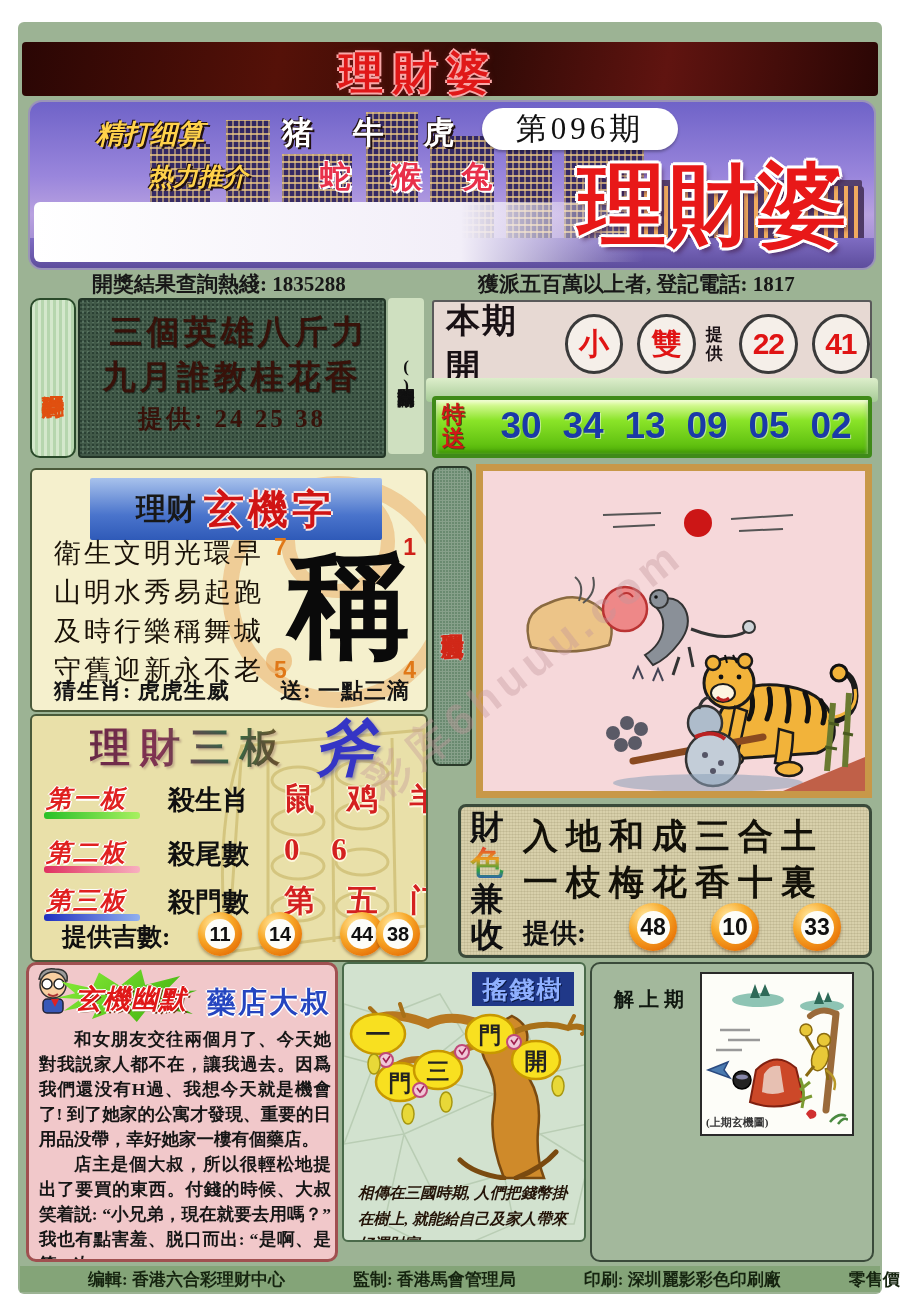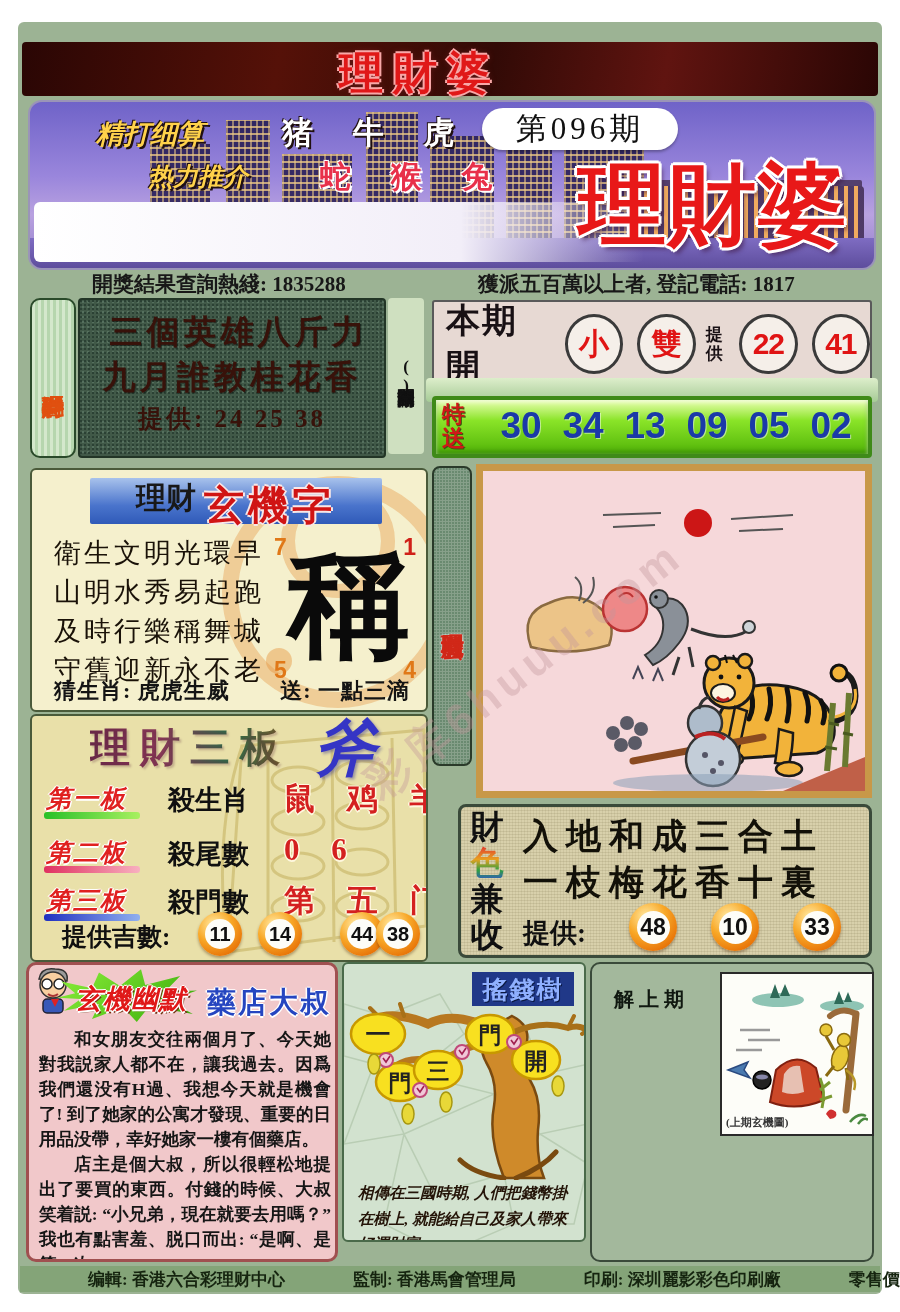--- a/index.html
+++ b/index.html
@@ -58,22 +58,22 @@
   #boxE{position:absolute;left:432px;top:396px;width:440px;height:62px;box-sizing:border-box;border:4px solid #3f8a18;border-radius:4px;
     background:linear-gradient(180deg,#eaffb2 0%,#8ae428 38%,#52b408 100%);box-shadow:inset 0 2px 4px rgba(255,255,255,.6),inset 0 -3px 5px rgba(20,80,0,.4);}
   #boxE .lbl{position:absolute;left:6px;top:3px;font-size:23px;line-height:24px;font-weight:bold;color:#d01818;text-shadow:1px 1px 0 #3a5a10;}
   #boxE .nums{position:absolute;left:54px;right:6px;top:5px;display:flex;justify-content:space-around;
     font-family:"Liberation Sans",sans-serif;font-size:37px;font-weight:bold;color:#1a3aa8;text-shadow:1px 1px 0 rgba(255,255,255,.5);}
   
   #boxB{position:absolute;left:30px;top:468px;width:394px;height:240px;background:#f5f0cd;border:2px solid #4a5a3a;border-radius:6px;overflow:hidden;}
   .yy{position:absolute;right:-28px;top:6px;width:200px;height:200px;border-radius:50%;border:16px solid rgba(230,148,62,.38);}
   .yy::before{content:"";position:absolute;left:50%;top:-8px;transform:translateX(-50%);width:86px;height:86px;border-radius:50%;border:14px solid rgba(230,148,62,.38);}
   .yy::after{content:"";position:absolute;left:14%;bottom:18px;width:26px;height:26px;border-radius:50%;background:rgba(230,148,62,.45);}
-  #boxB .bar{position:absolute;left:58px;top:8px;width:292px;height:46px;background:linear-gradient(180deg,#a8c2ec 0%,#4a74cc 60%,#2f5ab8 100%);
-    display:flex;justify-content:center;border-radius:2px;}
+  #boxB .bar{position:absolute;left:58px;top:8px;width:292px;height:62px;background:linear-gradient(180deg,#a8c2ec 0%,#4a74cc 60%,#2f5ab8 100%);
+    display:flex;align-items:center;justify-content:center;border-radius:2px;}
   #boxB .bar .b1{font-size:30px;font-weight:bold;color:#181818;margin-right:8px;}
   #boxB .bar .b2{font-size:40px;font-weight:bold;color:#d01414;letter-spacing:4px;text-shadow:-2px 0 #f8e8e8,2px 0 #f8e8e8,0 -2px #f8e8e8,0 2px #f8e8e8;}
   #boxB .poem{position:absolute;left:22px;top:64px;font-size:27px;font-weight:normal;color:#1a1208;line-height:39px;letter-spacing:3px;}
   #bigChar{position:absolute;left:248px;top:62px;width:134px;height:152px;}
   #bigChar .ch{position:absolute;left:8px;top:-8px;font-size:122px;font-weight:bold;color:#0a0a0a;line-height:160px;}
   #bigChar .n{position:absolute;font-size:23px;font-weight:bold;font-family:"Liberation Sans",sans-serif;}
   #bigChar .tl{left:-6px;top:2px;color:#e07818;}
   #bigChar .tr{right:-2px;top:2px;color:#d02018;}
   #bigChar .bl{left:-6px;bottom:0;color:#e07818;}
   #bigChar .br{right:-2px;bottom:0;color:#e07818;}
@@ -127,21 +127,21 @@
   #storyBody{position:absolute;left:10px;top:62px;width:292px;font-size:17.5px;line-height:1.43;color:#161616;font-weight:bold;text-align:justify;}
   #storyBody p{margin:0;text-indent:2em;}
   
   #boxI{position:absolute;left:342px;top:962px;width:244px;height:280px;background:#d2e2cf;border:2px solid #4a6a4a;border-radius:6px;overflow:hidden;box-sizing:border-box;}
   #treeTitle{position:absolute;left:128px;top:8px;width:102px;height:34px;background:#203888;display:flex;align-items:center;justify-content:center;
     font-size:25px;font-weight:bold;color:#8fb0ff;letter-spacing:2px;text-shadow:1px 1px 0 #0a1840;}
   #treeCap{position:absolute;left:14px;top:216px;width:216px;font-size:15.5px;font-weight:bold;font-style:italic;color:#241408;line-height:1.65;}
   
   #boxJ{position:absolute;left:590px;top:962px;width:284px;height:300px;background:#a3b89c;border:2px solid #3a4a3a;border-radius:10px;box-sizing:border-box;}
   #boxJ .title{position:absolute;left:22px;top:22px;font-size:20px;font-weight:bold;color:#101810;letter-spacing:5px;font-family:"Liberation Sans",sans-serif;}
-  #jieImg{position:absolute;left:128px;top:8px;width:150px;height:160px;background:#fdfdf8;border:2px solid #2a2a2a;}
+  #jieImg{position:absolute;left:108px;top:8px;width:150px;height:160px;background:#fdfdf8;border:2px solid #2a2a2a;}
   #jieCap{position:absolute;left:4px;bottom:4px;font-size:11px;color:#333;font-weight:bold;}
   
   #footer{position:absolute;left:20px;top:1266px;width:860px;height:26px;background:#84a478;display:flex;align-items:center;
     font-size:17px;font-weight:bold;color:#15240f;}
   #footer .it{margin-left:68px;white-space:nowrap;}
   
   #wm{position:absolute;left:330px;top:640px;transform:rotate(-38deg);font-size:44px;font-weight:bold;color:rgba(195,150,155,.38);letter-spacing:6px;pointer-events:none;z-index:9;font-family:"Liberation Sans",sans-serif;}
 </style>
 </head>
 <body>

